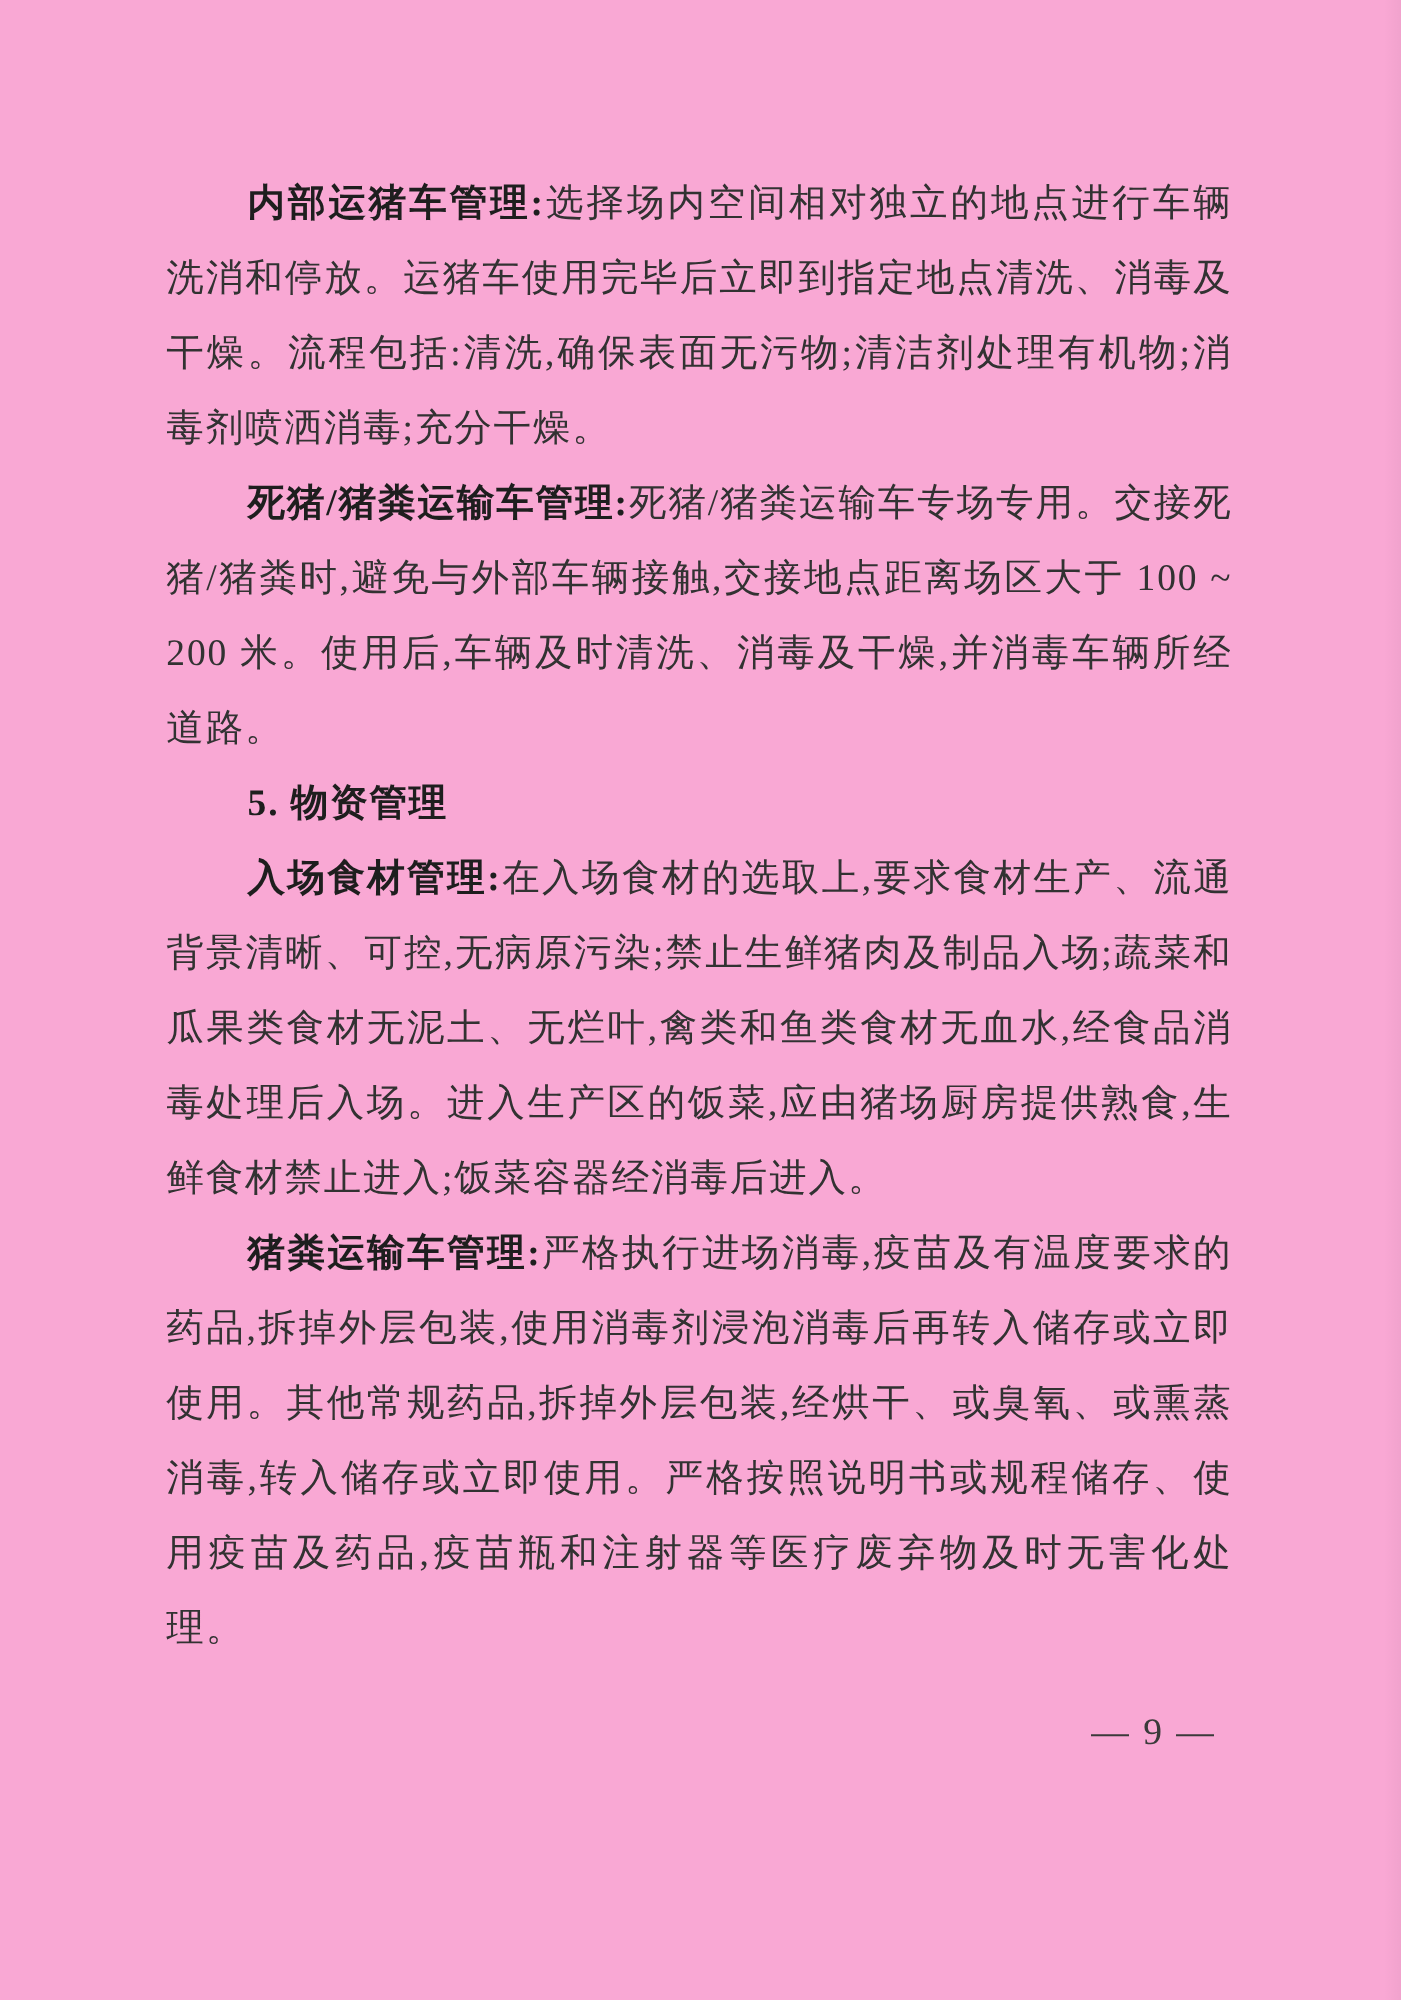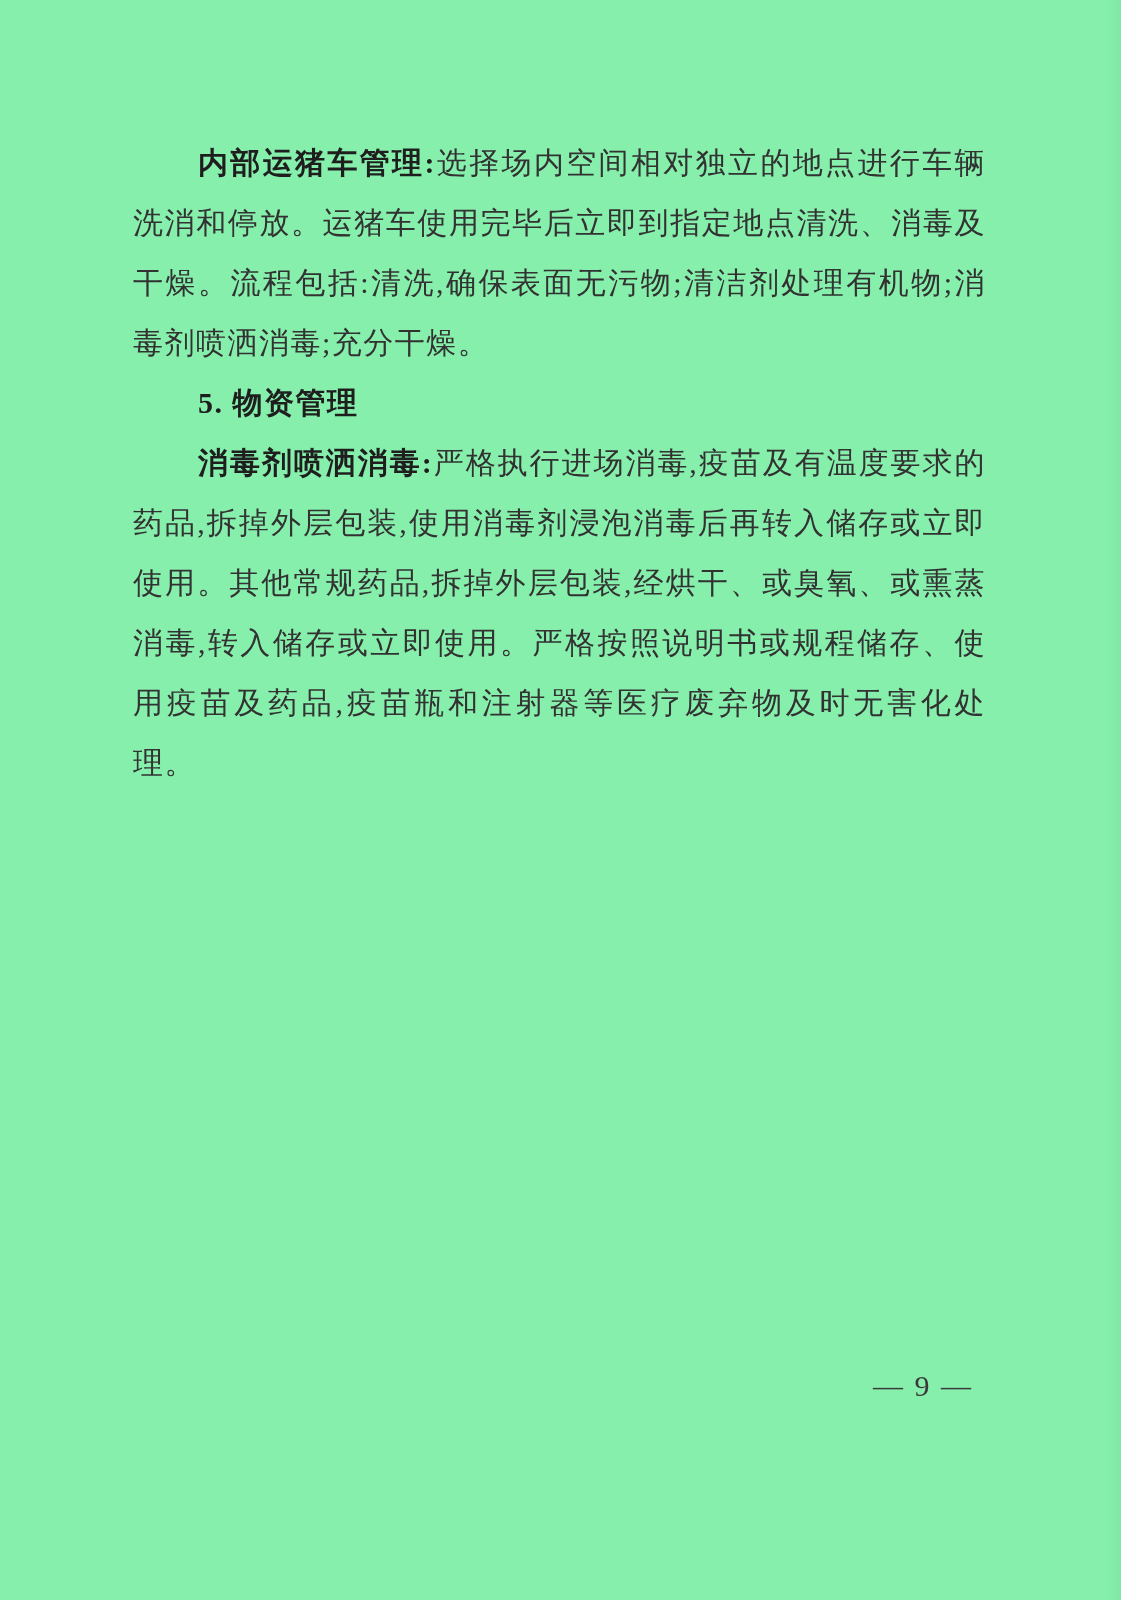--- a/index.html
+++ b/index.html
@@ -7,21 +7,21 @@
     background: #ffffff;
   }
   body {
     font-family: "Liberation Serif", "DejaVu Serif", serif;
   }
   .sheet {
     position: relative;
     width: 1121px;
     height: 1600px;
     margin: 0 auto;
-    background: #86efac;
+    background: #f9a8d4;
     overflow: hidden;
     color: #2e2e2e;
   }
   
   .sheet::after {
     content: "";
     position: absolute;
     top: 0; right: 0;
     width: 14px; height: 100%;
     background: linear-gradient(to right, rgba(0,0,0,0), rgba(0,0,0,0.035));
@@ -61,21 +61,23 @@
     color: #3a3a3a;
   }
 </style>
 </head>
 <body>
 
 <div class="sheet">
   <main class="content" id="content">
   <p class="para body"><b class="lead">内部运猪车管理:</b><span class="body-text">选择场内空间相对独立的地点进行车辆洗消和停放。运猪车使用完毕后立即到指定地点清洗、消毒及干燥。流程包括:清洗,确保表面无污物;清洁剂处理有机物;消毒剂喷洒消毒;充分干燥。</span></p>
 
+  <p class="para body"><b class="lead">死猪/猪粪运输车管理:</b><span class="body-text">死猪/猪粪运输车专场专用。交接死猪/猪粪时,避免与外部车辆接触,交接地点距离场区大于 100 ~ 200 米。使用后,车辆及时清洗、消毒及干燥,并消毒车辆所经道路。</span></p>
 
   <p class="para heading"><b class="lead">5. 物资管理</b></p>
 
 
+  <p class="para body"><b class="lead">入场食材管理:</b><span class="body-text">在入场食材的选取上,要求食材生产、流通背景清晰、可控,无病原污染;禁止生鲜猪肉及制品入场;蔬菜和瓜果类食材无泥土、无烂叶,禽类和鱼类食材无血水,经食品消毒处理后入场。进入生产区的饭菜,应由猪场厨房提供熟食,生鲜食材禁止进入;饭菜容器经消毒后进入。</span></p>
 
-  <p class="para body"><b class="lead">消毒剂喷洒消毒:</b><span class="body-text">严格执行进场消毒,疫苗及有温度要求的药品,拆掉外层包装,使用消毒剂浸泡消毒后再转入储存或立即使用。其他常规药品,拆掉外层包装,经烘干、或臭氧、或熏蒸消毒,转入储存或立即使用。严格按照说明书或规程储存、使用疫苗及药品,疫苗瓶和注射器等医疗废弃物及时无害化处理。</span></p>
+  <p class="para body"><b class="lead">猪粪运输车管理:</b><span class="body-text">严格执行进场消毒,疫苗及有温度要求的药品,拆掉外层包装,使用消毒剂浸泡消毒后再转入储存或立即使用。其他常规药品,拆掉外层包装,经烘干、或臭氧、或熏蒸消毒,转入储存或立即使用。严格按照说明书或规程储存、使用疫苗及药品,疫苗瓶和注射器等医疗废弃物及时无害化处理。</span></p>
 </main>
   <footer class="page-number">— 9 —</footer>
 </div>
 
 </body></html>

